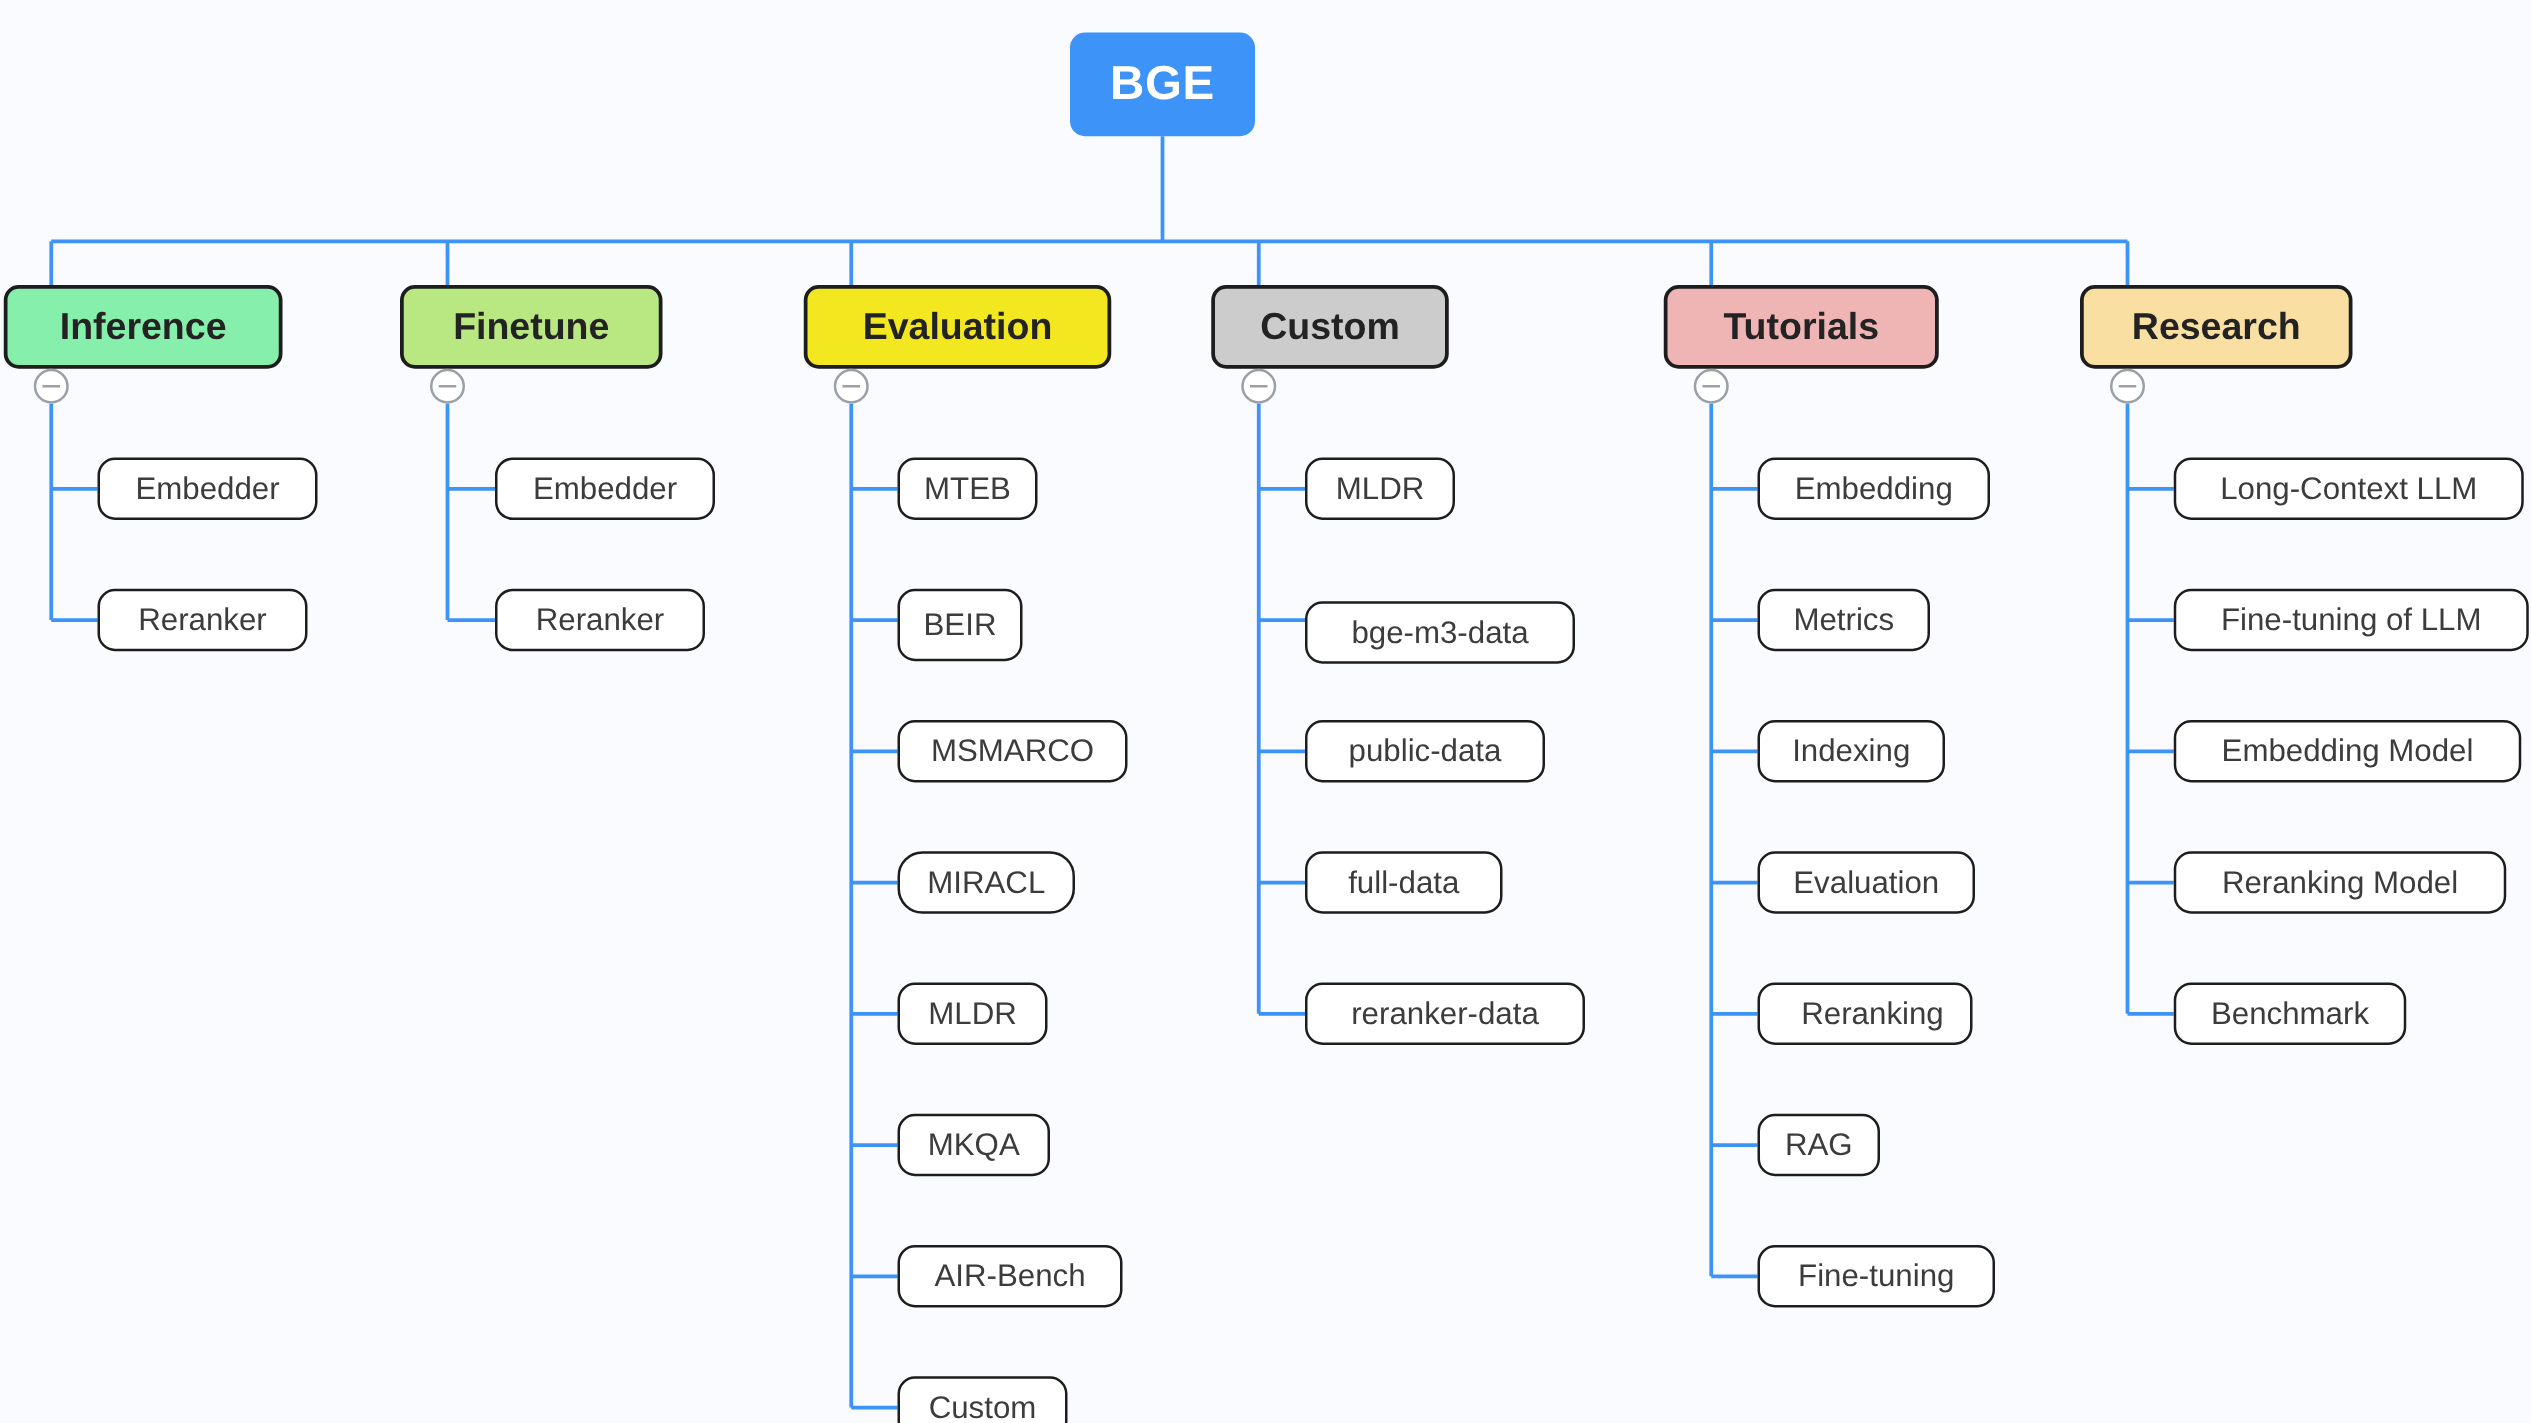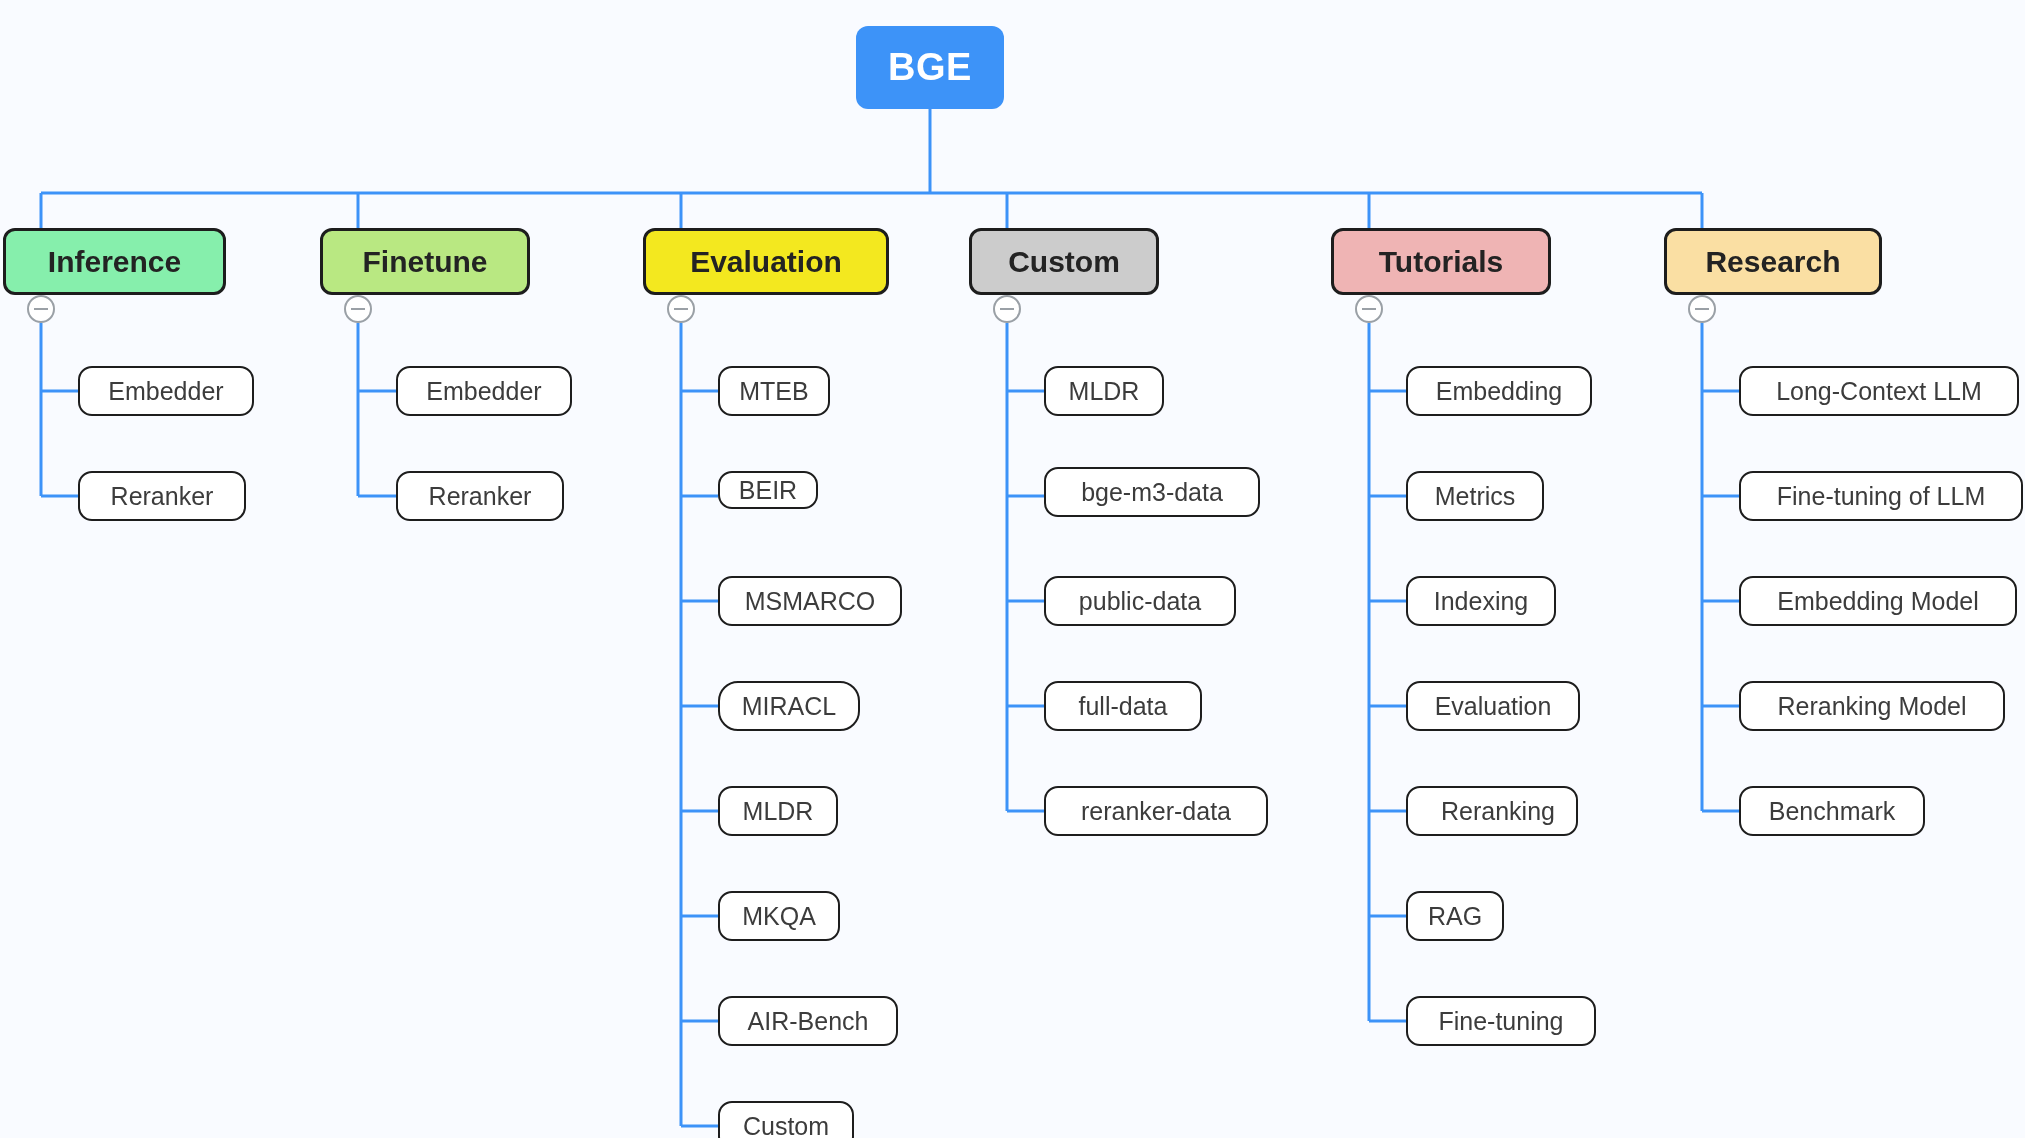--- a/index.html
+++ b/index.html
@@ -138,33 +138,33 @@
       <div class="collapse-toggle" style="left: 344px; top: 274px;">
         <span class="minus"></span>
       </div>
       <div class="node leaf-node" style="left: 396px; top: 345px; min-width: 176px; height: 50px;">Embedder</div>
       <div class="node leaf-node" style="left: 396px; top: 450px; min-width: 168px; height: 50px;">Reranker</div>
       <div class="node cat-node" style="left: 643px; top: 207px; width: 246px; height: 67px; background: rgb(243, 232, 31);">Evaluation</div>
       <div class="collapse-toggle" style="left: 667px; top: 274px;">
         <span class="minus"></span>
       </div>
       <div class="node leaf-node" style="left: 718px; top: 345px; min-width: 112px; height: 50px;">MTEB</div>
-      <div class="node leaf-node" style="left: 718px; top: 450px; min-width: 100px; height: 38px;">BEIR</div>
+      <div class="node leaf-node" style="left: 718px; top: 450px; min-width: 100px; height: 58px;">BEIR</div>
       <div class="node leaf-node" style="left: 718px; top: 555px; min-width: 184px; height: 50px;">MSMARCO</div>
       <div class="node leaf-node" style="left: 718px; top: 660px; min-width: 142px; height: 50px; border-radius: 20px;">MIRACL</div>
       <div class="node leaf-node" style="left: 718px; top: 765px; min-width: 120px; height: 50px;">MLDR</div>
       <div class="node leaf-node" style="left: 718px; top: 870px; min-width: 122px; height: 50px;">MKQA</div>
       <div class="node leaf-node" style="left: 718px; top: 975px; min-width: 180px; height: 50px;">AIR-Bench</div>
       <div class="node leaf-node" style="left: 718px; top: 1080px; min-width: 136px; height: 50px;">Custom</div>
       <div class="node cat-node" style="left: 969px; top: 207px; width: 190px; height: 67px; background: rgb(204, 204, 204);">Custom</div>
       <div class="collapse-toggle" style="left: 993px; top: 274px;">
         <span class="minus"></span>
       </div>
       <div class="node leaf-node" style="left: 1044px; top: 345px; min-width: 120px; height: 50px;">MLDR</div>
-      <div class="node leaf-node" style="left: 1044px; top: 446px; min-width: 216px; height: 50px;">bge-m3-data</div>
+      <div class="node leaf-node" style="left: 1044px; top: 460px; min-width: 216px; height: 50px;">bge-m3-data</div>
       <div class="node leaf-node" style="left: 1044px; top: 555px; min-width: 192px; height: 50px;">public-data</div>
       <div class="node leaf-node" style="left: 1044px; top: 660px; min-width: 158px; height: 50px;">full-data</div>
       <div class="node leaf-node" style="left: 1044px; top: 765px; min-width: 224px; height: 50px;">reranker-data</div>
       <div class="node cat-node" style="left: 1331px; top: 207px; width: 220px; height: 67px; background: rgb(239, 180, 180);">Tutorials</div>
       <div class="collapse-toggle" style="left: 1355px; top: 274px;">
         <span class="minus"></span>
       </div>
       <div class="node leaf-node" style="left: 1406px; top: 345px; min-width: 186px; height: 50px;">Embedding</div>
       <div class="node leaf-node" style="left: 1406px; top: 450px; min-width: 138px; height: 50px;">Metrics</div>
       <div class="node leaf-node" style="left: 1406px; top: 555px; min-width: 150px; height: 50px;">Indexing</div>

